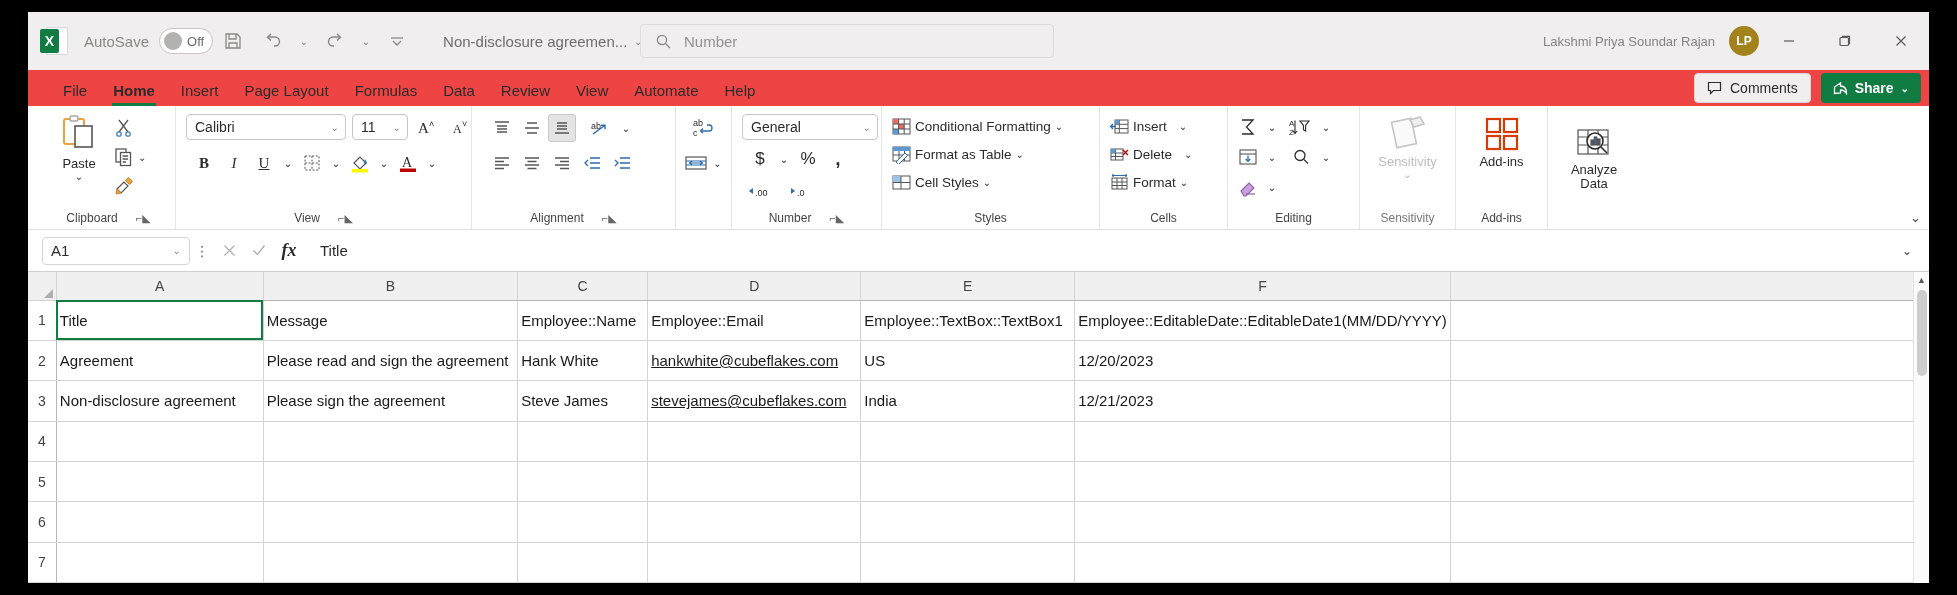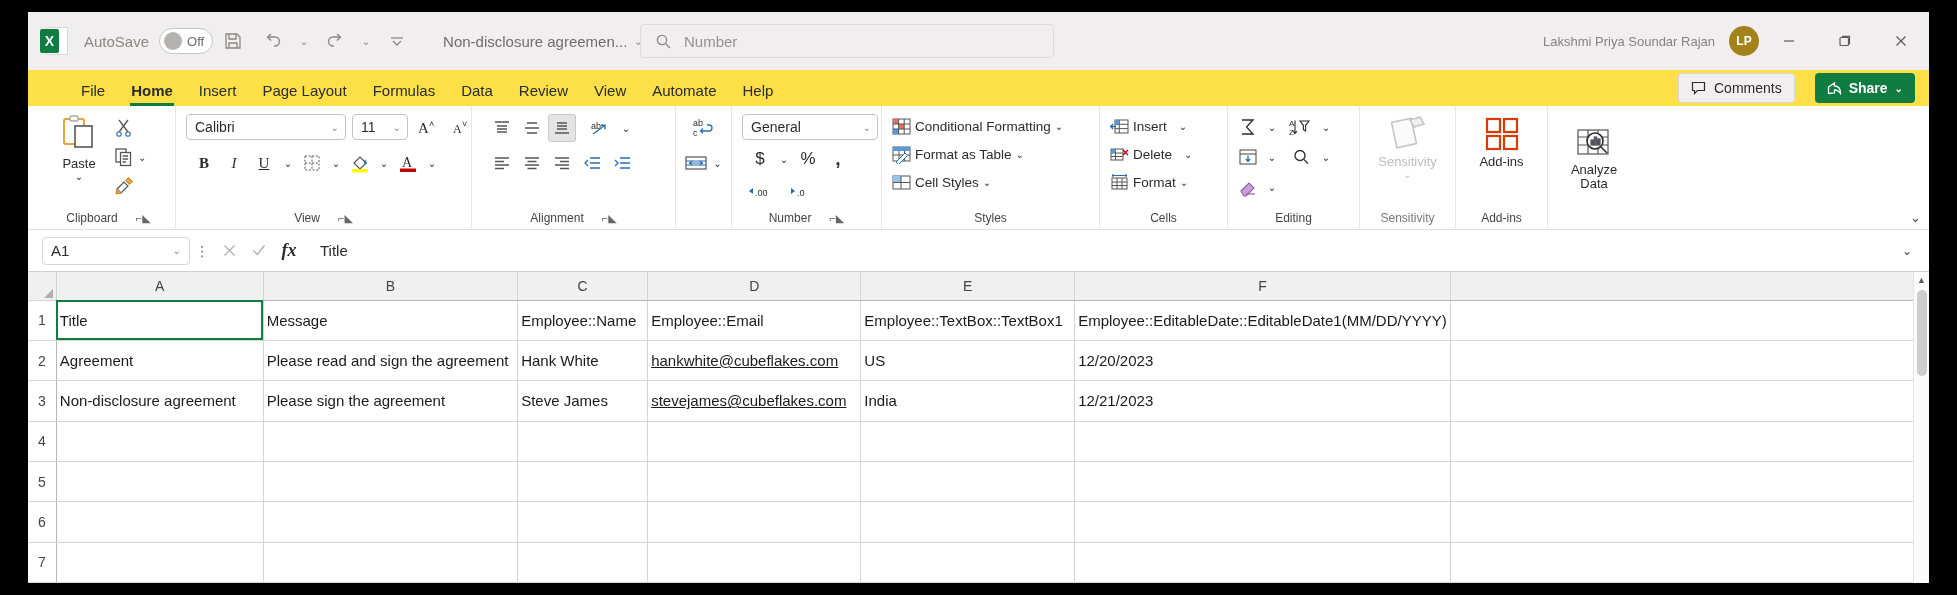--- a/index.html
+++ b/index.html
@@ -84,35 +84,35 @@
     position: absolute; right: 0; top: 0; height: 58px;
     display: flex; align-items: center;
   }
   .wc {
     width: 56px; height: 58px; display: flex; align-items: center;
     justify-content: center; color: #5a5a5a; font-size: 17px;
   }
 
   
   .tabrow {
-    height: 36px; background: #fde047; display: flex; align-items: flex-end;
-    padding-left: 40px; flex: 0 0 36px; position: relative;
+    height: 36px; background: #ef4444; display: flex; align-items: flex-end;
+    padding-left: 22px; flex: 0 0 36px; position: relative;
   }
   .tab {
     font-size: 15px; color: #2b2b2b; padding: 0 13px 7px 13px;
     white-space: nowrap; position: relative;
   }
   .tab.active { font-weight: bold; }
   .tab.active::after {
     content: ""; position: absolute; left: 12px; right: 12px; bottom: 0;
     height: 3px; background: #107c41;
   }
   .tabright {
-    position: absolute; right: 14px; bottom: 3px;
-    display: flex; align-items: center; gap: 20px;
+    position: absolute; right: 8px; bottom: 3px;
+    display: flex; align-items: center; gap: 10px;
   }
   .comments-btn {
     height: 30px; border: 1px solid #d6d6d6; border-radius: 4px;
     background: #f0eeee; display: flex; align-items: center;
     padding: 0 12px; font-size: 14px; color: #2b2b2b; gap: 8px;
   }
   .share-btn {
     height: 30px; border-radius: 4px; background: #107c41;
     display: flex; align-items: center; padding: 0 12px;
     font-size: 14px; color: #fff; gap: 7px; font-weight: bold;

